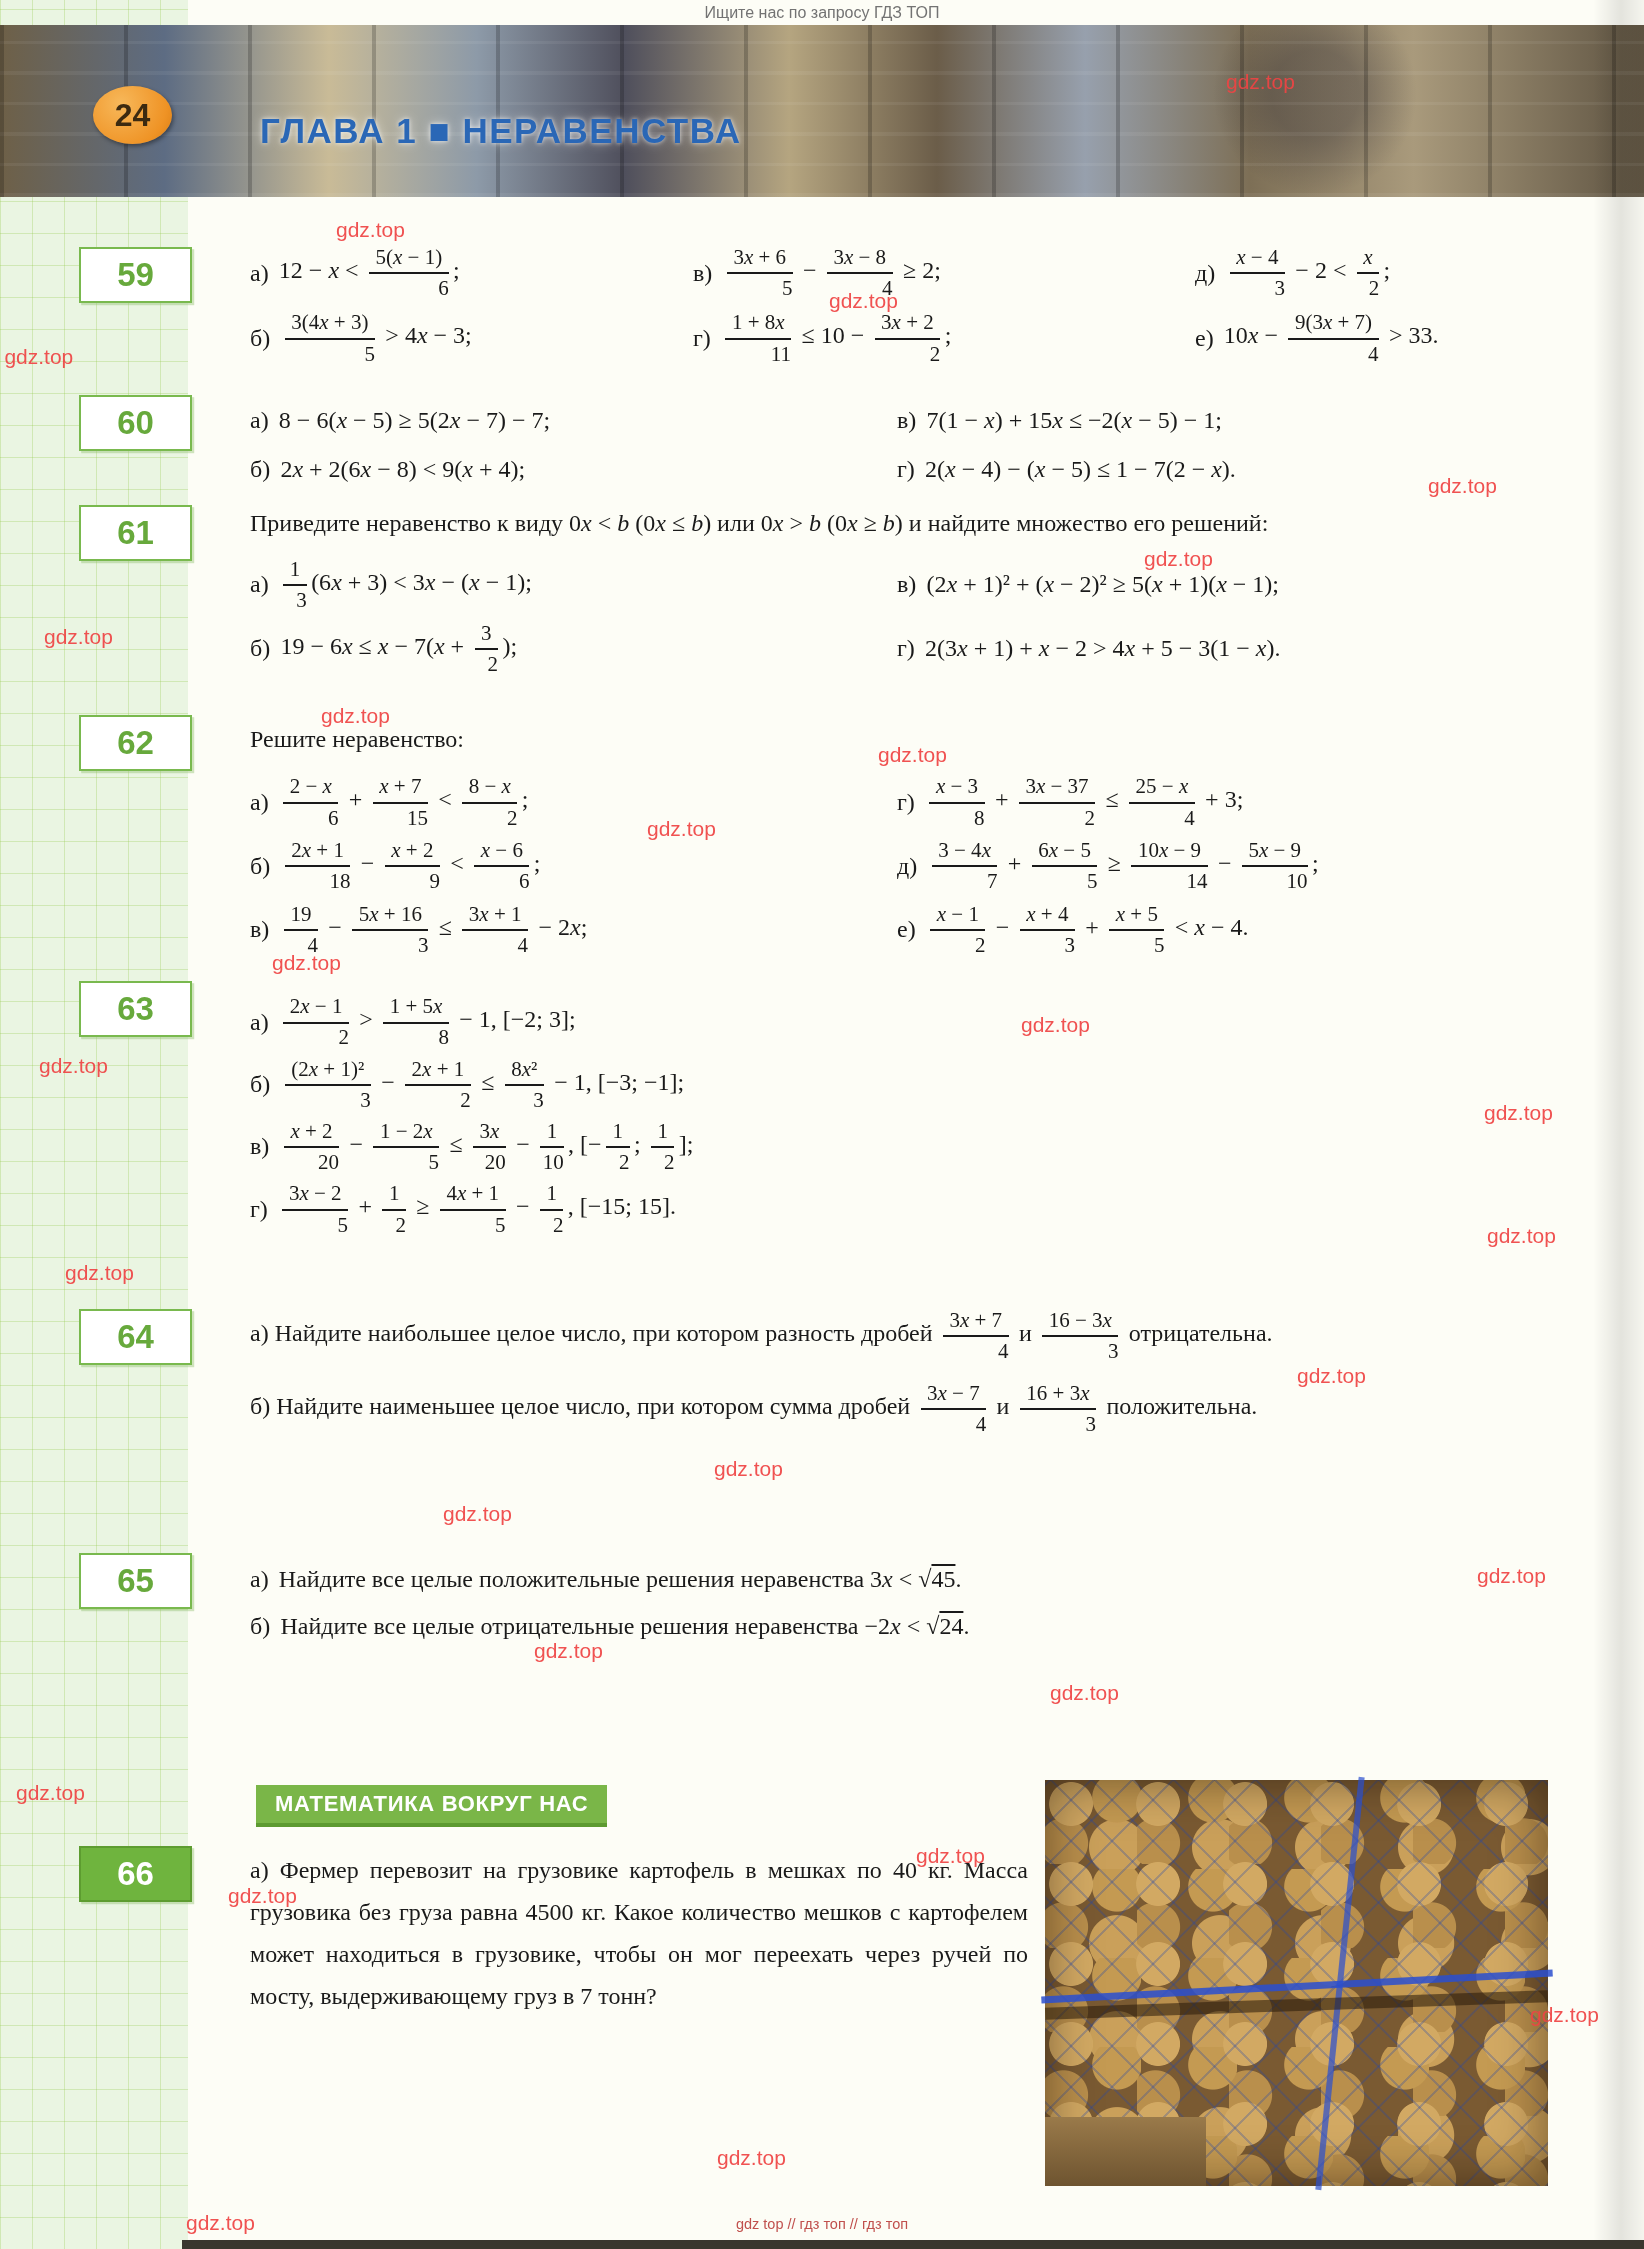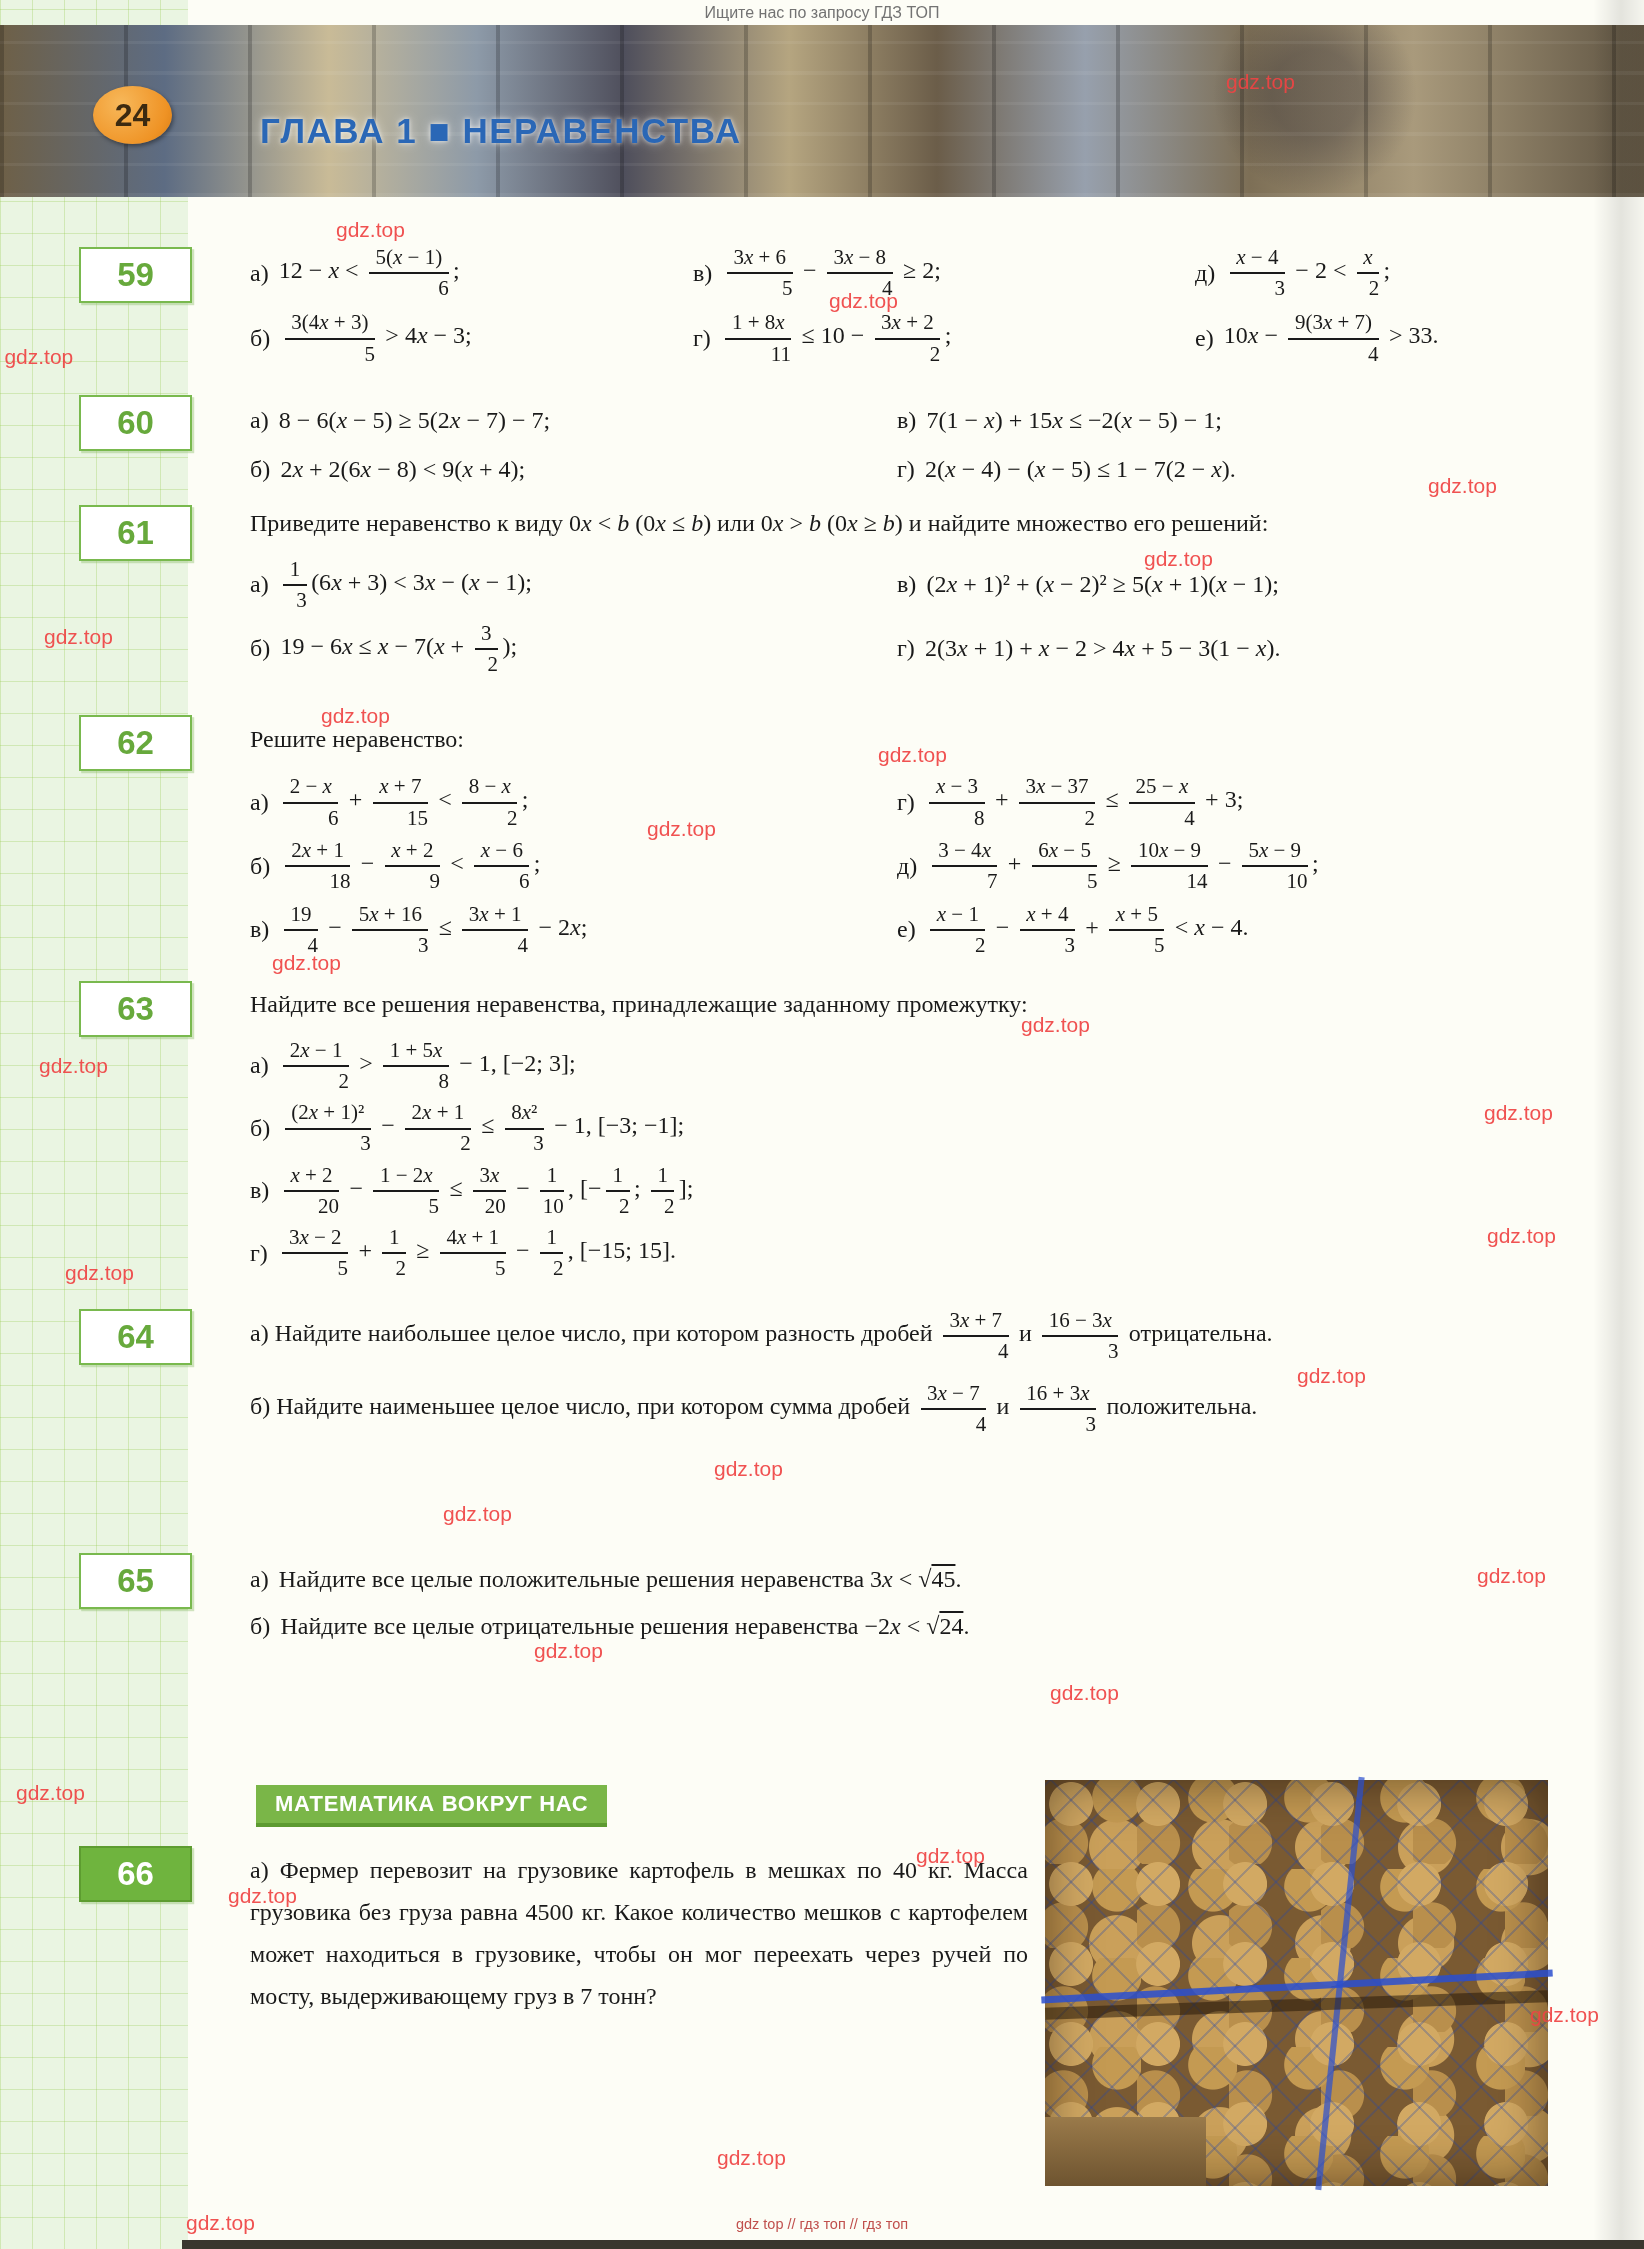--- a/index.html
+++ b/index.html
@@ -297,21 +297,20 @@
             </span> + <span class="frac">
               <span class="fn"><i>x</i> + 5</span>
               <span class="fd">5</span>
             </span> &lt; <i>x</i> − 4.</span>
         </div>
     </div>
   </div>
 
   <div class="numbox" style="top:981px">63</div>
   <div class="ex" style="top:983px">
-    <div class="intro">Найдите все решения неравенства, принадлежащие заданному промежутку:</div>
     <div class="col1" style="margin-top:10.2px">
       <div class="item">
           <span class="lbl">а)</span>
           <span class="m"><span class="frac">
               <span class="fn">2<i>x</i> − 1</span>
               <span class="fd">2</span>
             </span> &gt; <span class="frac">
               <span class="fn">1 + 5<i>x</i></span>
               <span class="fd">8</span>
             </span> − 1, [−2; 3];</span>

